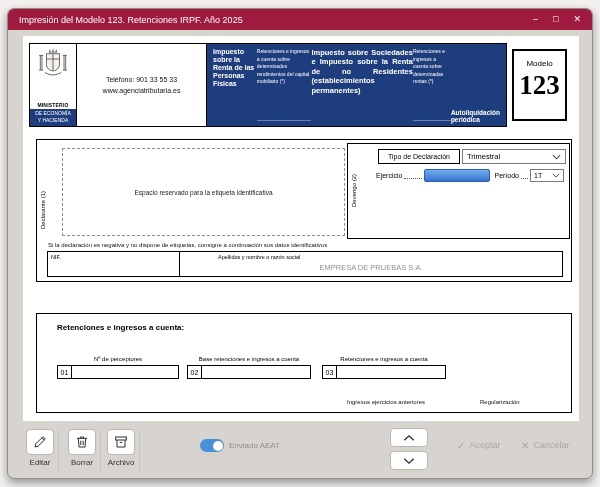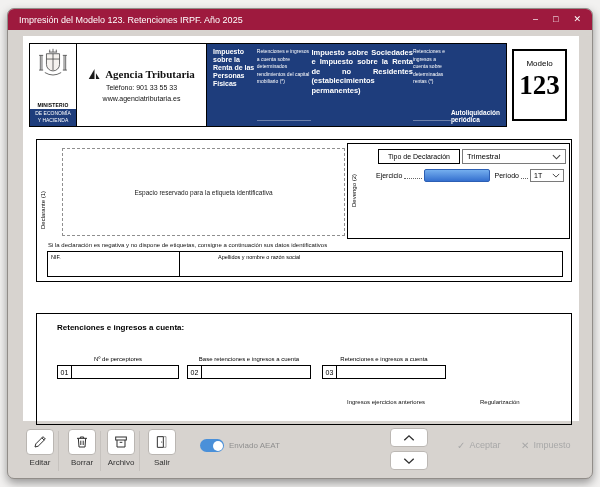--- a/index.html
+++ b/index.html
@@ -67,21 +67,21 @@
   .nif-row { position:absolute; left:10px; top:111px; width:516px; height:26px; border:1px solid #000; display:flex; }
   .nif-cell { width:132px; border-right:1px solid #000; position:relative; }
   .nif-tag { position:absolute; left:3px; top:2px; font-size:5.5px; }
   .nif-field { position:absolute; left:24px; top:4px; right:5px; bottom:4px; border:1px solid #b5b5b5;
                display:flex; align-items:center; padding-left:4px; font-size:7.5px; color:#999; }
   .name-cell { flex:1; position:relative; }
   .name-tag { position:absolute; left:38px; top:2px; font-size:5.5px; }
   .name-value { position:absolute; left:0; right:0; top:11px; text-align:center; font-size:7.5px; color:#8f8f8f; }
 
   
-  .reten-box { position:absolute; left:13px; top:277px; width:536px; height:112px; border:1px solid #000; }
+  .reten-box { position:absolute; left:13px; top:277px; width:536px; height:100px; border:1px solid #000; }
   .reten-title { position:absolute; left:20px; top:9px; font-size:8px; font-weight:bold; }
   .rgroup { position:absolute; top:42px; display:flex; flex-direction:column; gap:3px; }
   .rg1 { left:20px; width:122px; } .rg2 { left:150px; width:124px; } .rg3 { left:285px; width:124px; }
   .rlabel { font-size:6px; text-align:center; }
   .rrow { display:flex; }
   .rbox { width:15px; height:14px; border:1px solid #000; display:flex; align-items:center; justify-content:center; font-size:7px; }
   .rfield { flex:1; height:14px; border:1px solid #000; border-left:none; display:flex; align-items:center;
             padding:0 3px; font-size:7px; background:#fff; }
   .reten-foot { position:absolute; top:85px; font-size:6px; color:#111; }
   .rf1 { left:310px; } .rf2 { left:443px; }
@@ -141,27 +141,20 @@
           <div class="ministry">
             <div class="m1">MINISTERIO</div>
             <div class="m23">
               <div>DE ECONOMÍA</div>
               <div>Y HACIENDA</div>
             </div>
           </div>
         </div>
 
         <div class="agency-cell">
-          <div class="agency-row">
-            <svg width="13" height="12" viewBox="0 0 18 16">
-              <path d="M1 15 L9 1 L9 15 Z" fill="#1a1a1a"></path>
-              <path d="M11 7 L16 15 L11 15 Z" fill="#1a1a1a"></path>
-            </svg>
-            <span>Agencia Tributaria</span>
-          </div>
           <div class="agency-sub">Teléfono: 901 33 55 33</div>
           <div class="agency-sub">www.agenciatributaria.es</div>
         </div>
 
         <div class="tax-cell">
           <div class="tax-t1">Impuesto sobre la Renta de las Personas Físicas</div>
           <div class="tax-s">Retenciones e ingresos a cuenta sobre determinados rendimientos del capital mobiliario (*)</div>
           <div class="tax-t2">Impuesto sobre Sociedades e Impuesto sobre la Renta de no Residentes (establecimientos permanentes)</div>
           <div class="tax-s">Retenciones e ingresos a cuenta sobre determinadas rentas (*)</div>
           <div class="tax-t3">Autoliquidación periódica</div>
@@ -215,20 +208,21 @@
         </div>
 
         <div class="neg-note">Si la declaración es negativa y no dispone de etiquetas, consigne a continuación sus datos identificativos</div>
 
         <div class="nif-row">
           <div class="nif-cell">
             <span class="nif-tag">NIF.</span>
           </div>
           <div class="name-cell">
             <span class="name-tag">Apellidos y nombre o razón social</span>
+            <div class="name-value">EMPRESA DE PRUEBAS S.A.</div>
           </div>
         </div>
       </div>
 
       <div class="reten-box">
         <div class="reten-title">Retenciones e ingresos a cuenta:</div>
 
         <div class="rgroup rg1">
           <div class="rlabel">Nº de perceptores</div>
           <div class="rrow">
@@ -289,30 +283,20 @@
           <svg viewBox="0 0 24 24" fill="none" stroke="#2f2f2f" stroke-width="1.5">
             <rect x="4" y="4.5" width="16" height="4.5"></rect>
               <path d="M6 9v10.5h12V9"></path>
               <path d="M10 12.5h4"></path>
           </svg>
         </div>
         <span class="tool-label">Archivo</span>
       </div>
       <div class="tool-sep sep3"></div>
 
-      <div class="tool-btn tb-salir">
-        <div class="tool-icon">
-          <svg viewBox="0 0 24 24" fill="none" stroke="#2f2f2f" stroke-width="1.5">
-            <path d="M5 4h9v16H5z"></path>
-              <path d="M14 20h4V4h-4" opacity=".45"></path>
-              <circle cx="11.5" cy="12" r=".9" fill="#2f2f2f" stroke="none"></circle>
-          </svg>
-        </div>
-        <span class="tool-label">Salir</span>
-      </div>
 
       <div class="toggle">
         <div class="knob"></div>
       </div>
       <span class="toggle-label">Enviado AEAT</span>
 
       <div class="chev-btn chev-up">
         <svg viewBox="0 0 14 8" fill="none" stroke="#2f2f2f" stroke-width="1.6">
           <path d="M1.5 6.5L7 1.5l5.5 5"></path>
         </svg>
@@ -322,18 +306,18 @@
           <path d="M1.5 6.5L7 1.5l5.5 5"></path>
         </svg>
       </div>
 
       <div class="action-btn btn-aceptar">
         <span class="glyph">✓</span>
         <span>Aceptar</span>
       </div>
       <div class="action-btn btn-cancelar">
         <span class="glyph">✕</span>
-        <span>Impuesto</span>
+        <span>Cancelar</span>
       </div>
     </div>
 
   </div>
 </div>
 
 </body></html>

